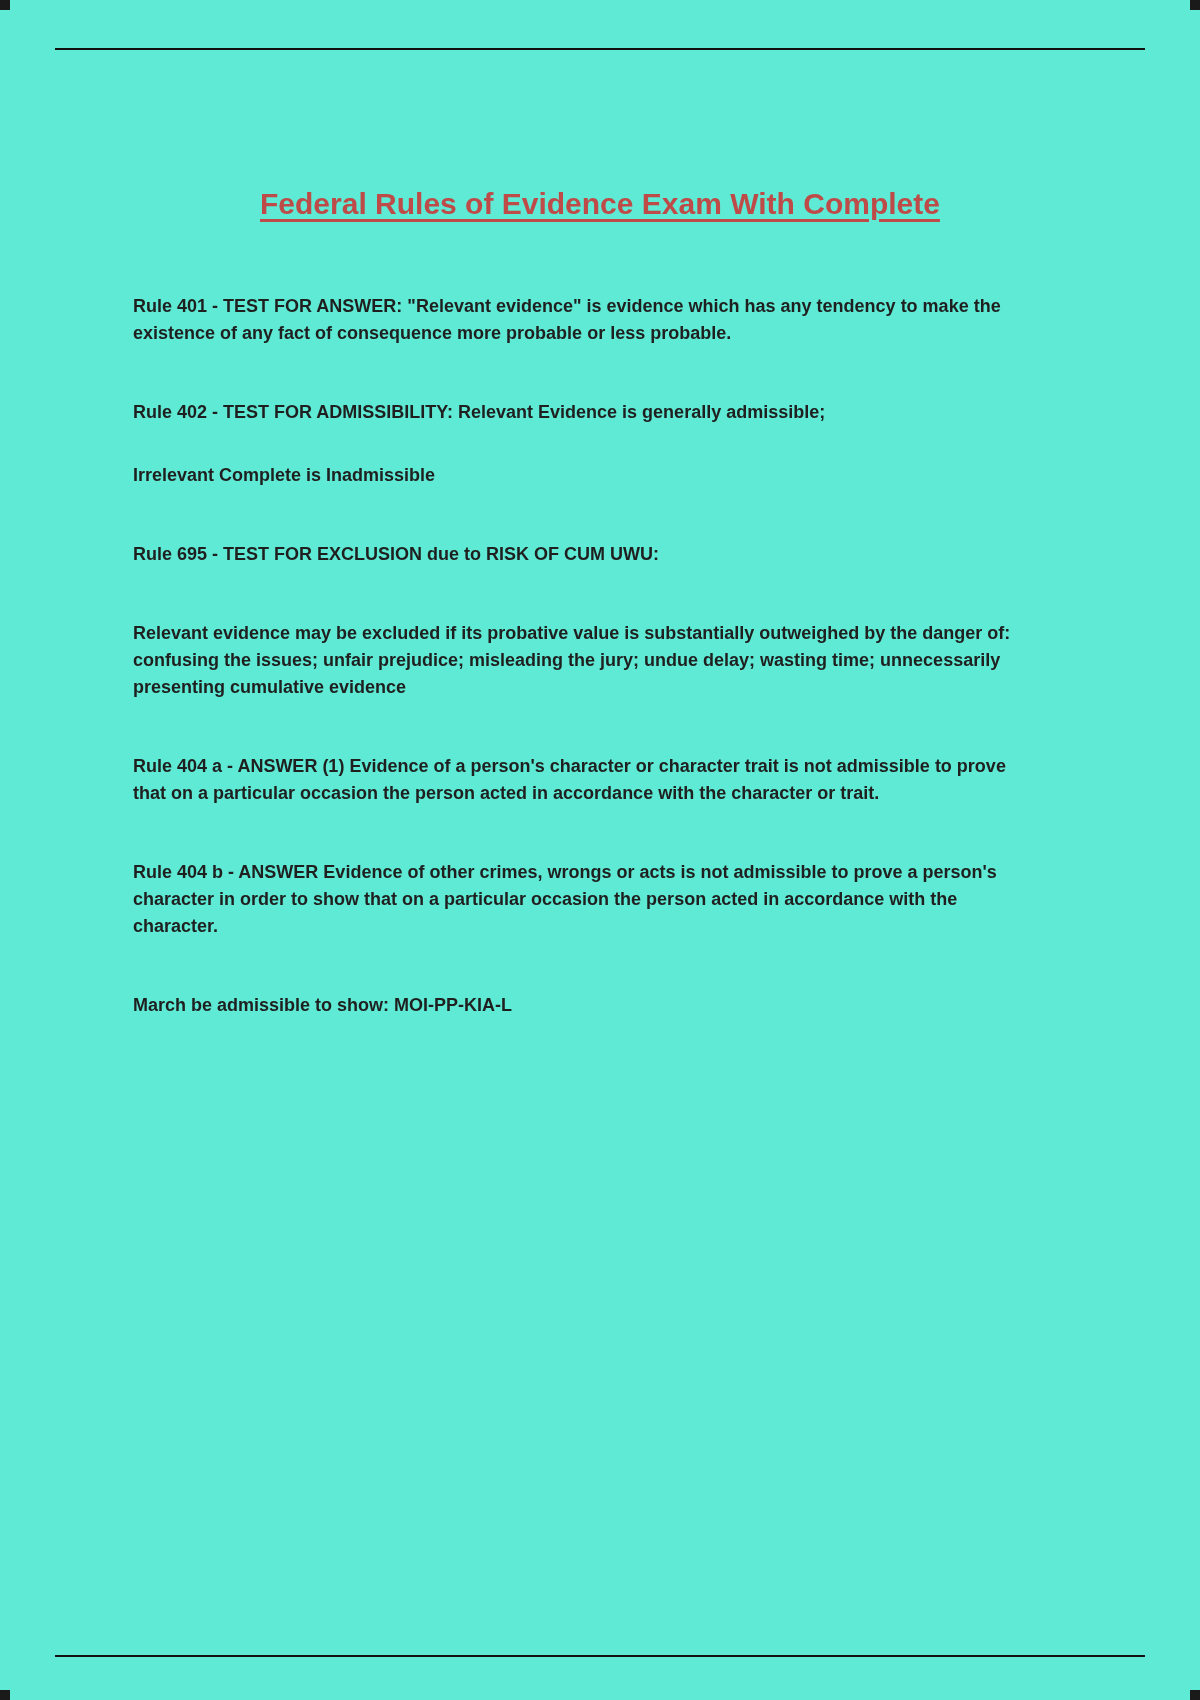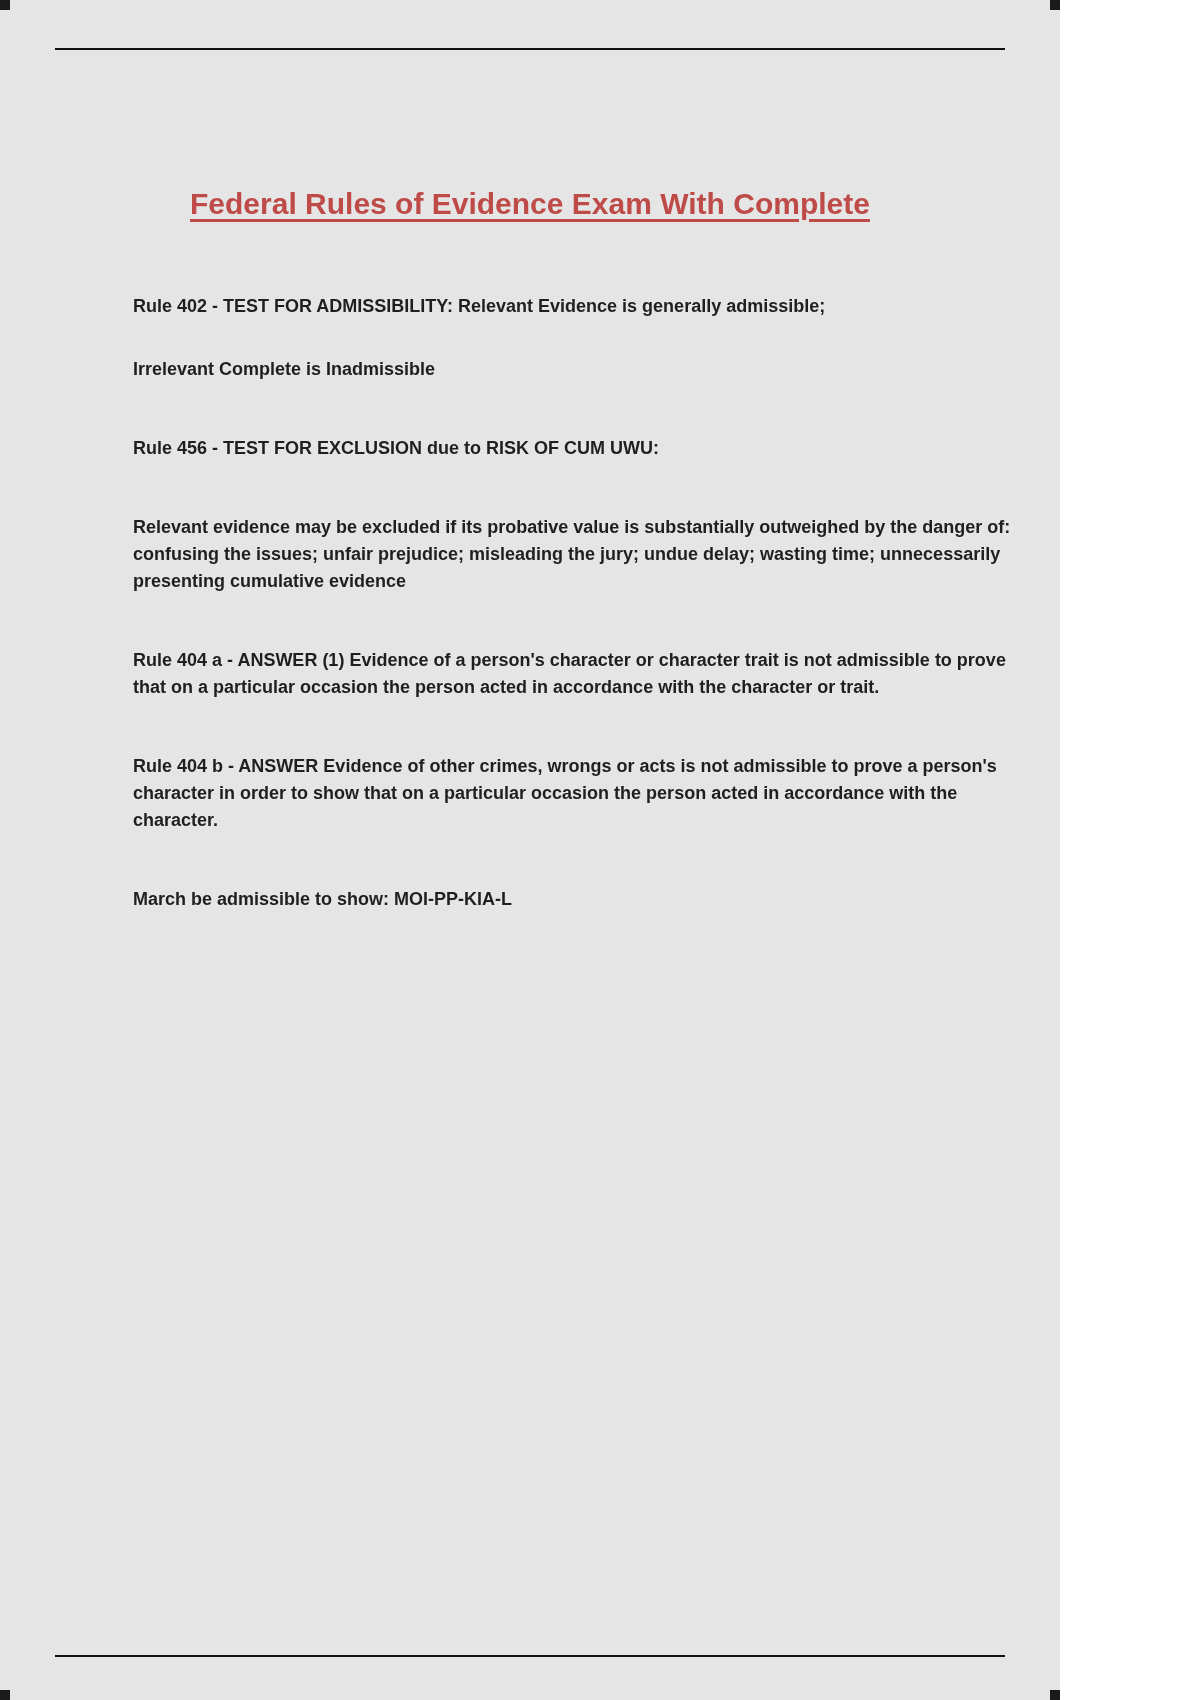--- a/index.html
+++ b/index.html
@@ -2,23 +2,23 @@
 <html><head>
 <meta charset="utf-8">
 <style>
   html, body {
     margin: 0;
     padding: 0;
     background: #ffffff;
   }
   .page {
     position: relative;
-    width: 1060px;
+    width: 1200px;
     height: 1700px;
-    background: #e5e5e5;
+    background: #5eead4;
     font-family: "Liberation Sans", sans-serif;
     overflow: hidden;
   }
   .corner {
     position: absolute;
     width: 10px;
     height: 10px;
     background: #1a1a1a;
   }
   .corner.tl { top: 0; left: 0; }
@@ -73,23 +73,24 @@
   <div class="corner bl"></div>
   <div class="corner br"></div>
 
   <div class="h-rule top"></div>
 
   <h1 class="doc-title">
     <span class="title-line">Federal Rules of Evidence Exam With Complete</span><br>
   </h1>
 
   <div class="content">
+    <p class="para">Rule 401 - TEST FOR ANSWER: "Relevant evidence" is evidence which has any tendency to make the existence of any fact of consequence more probable or less probable.</p>
     <p class="para gap-small">Rule 402 - TEST FOR ADMISSIBILITY: Relevant Evidence is generally admissible;</p>
     <p class="para">Irrelevant Complete is Inadmissible</p>
-    <p class="para">Rule 456 - TEST FOR EXCLUSION due to RISK OF CUM UWU:</p>
+    <p class="para">Rule 695 - TEST FOR EXCLUSION due to RISK OF CUM UWU:</p>
     <p class="para">Relevant evidence may be excluded if its probative value is substantially outweighed by the danger of: confusing the issues; unfair prejudice; misleading the jury; undue delay; wasting time; unnecessarily presenting cumulative evidence</p>
     <p class="para">Rule 404 a - ANSWER (1) Evidence of a person's character or character trait is not admissible to prove that on a particular occasion the person acted in accordance with the character or trait.</p>
     <p class="para">Rule 404 b - ANSWER Evidence of other crimes, wrongs or acts is not admissible to prove a person's character in order to show that on a particular occasion the person acted in accordance with the character.</p>
     <p class="para">March be admissible to show: MOI-PP-KIA-L</p>
   </div>
 
   <div class="h-rule bottom"></div>
 
 </div>
 

